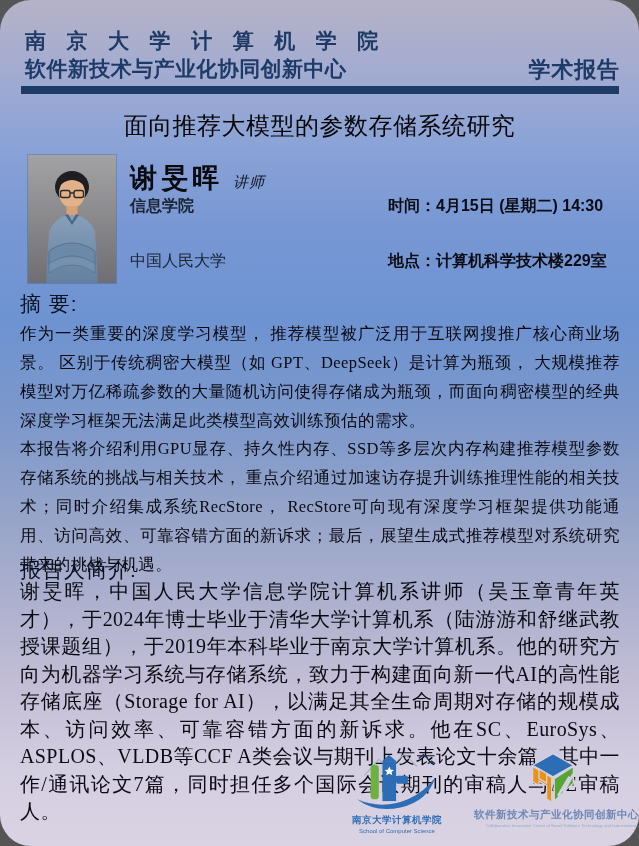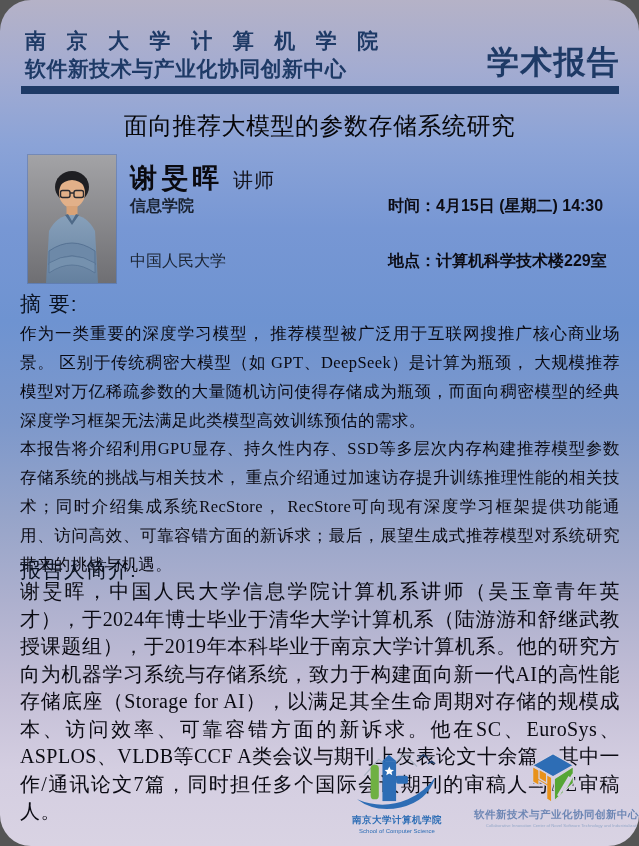--- a/index.html
+++ b/index.html
@@ -28,22 +28,22 @@
     position:absolute;left:25px;top:27px;
     font-size:21px;font-weight:bold;color:#1e3a66;
     letter-spacing:0.35em;white-space:nowrap;
   }
   .org-line2{
     position:absolute;left:25px;top:55px;
     font-size:21px;font-weight:bold;color:#1e3a66;
     letter-spacing:0.02em;white-space:nowrap;
   }
   .badge{
-    position:absolute;right:19px;top:41px;
-    font-size:32px;font-weight:bold;color:#1e3a66;
+    position:absolute;right:19px;top:55px;
+    font-size:22px;font-weight:bold;color:#1e3a66;
     letter-spacing:0.04em;
   }
   .rule{
     position:absolute;left:21px;top:86px;
     width:598px;height:8px;background:#1e3a66;
   }
   
   .talk-title{
     position:absolute;left:0;top:110px;width:100%;
     text-align:center;font-size:24px;font-weight:normal;color:#060608;
@@ -53,21 +53,21 @@
   .photo{
     position:absolute;left:28px;top:155px;width:88px;height:128px;
     box-shadow:0 0 0 1px rgba(0,0,0,0.15);
   }
   .name-row{position:absolute;left:130px;top:160px;white-space:nowrap;}
   .speaker-name{
     font-family:"Liberation Serif",serif;
     font-size:27px;font-weight:bold;color:#0a0a10;letter-spacing:4px;
   }
   .speaker-title{
-    font-size:20px;color:#14141e;margin-left:10px;letter-spacing:1px;
+    font-size:15px;color:#14141e;margin-left:10px;letter-spacing:1px;font-style:italic;
   }
   .dept{position:absolute;left:130px;top:196px;font-size:16px;font-weight:bold;color:#1b2433;}
   .univ{position:absolute;left:130px;top:251px;font-size:16px;font-weight:normal;color:#1b2433;}
   .time-line{position:absolute;left:388px;top:196px;font-size:16px;font-weight:bold;color:#0c0c14;white-space:nowrap;}
   .loc-line{position:absolute;left:388px;top:251px;font-size:16px;font-weight:bold;color:#0c0c14;white-space:nowrap;}
   
   .sec-heading{
     position:absolute;left:20px;
     font-size:21px;font-weight:normal;color:#0b1322;letter-spacing:1px;
   }

